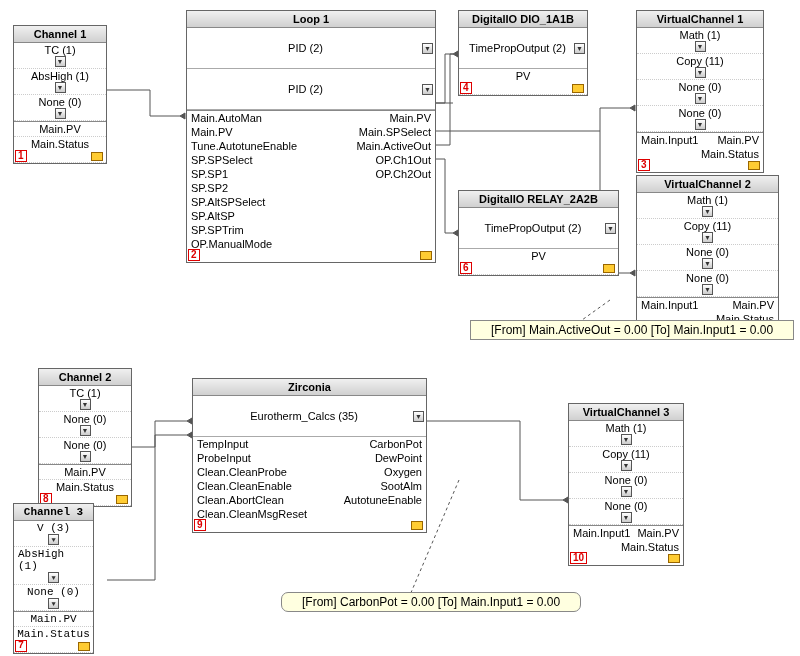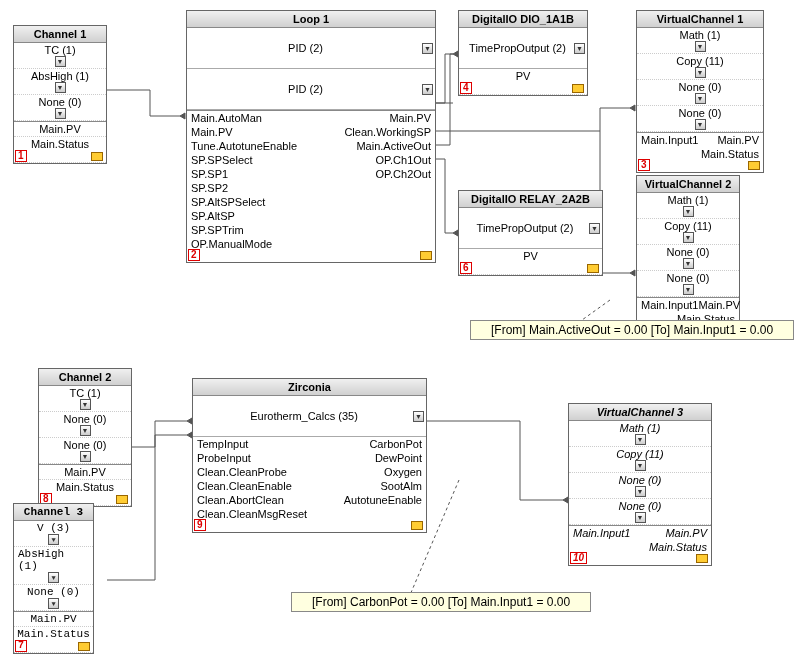--- a/index.html
+++ b/index.html
@@ -172,21 +172,21 @@
       <span class="subtext">PID (2)</span>
       <span class="dd"></span>
     </div>
   <div class="divider"></div>
   <div class="col2">
       <span>Main.AutoMan</span>
       <span>Main.PV</span>
     </div>
   <div class="col2">
       <span>Main.PV</span>
-      <span>Clean.WorkingSP</span>
+      <span>Main.SPSelect</span>
     </div>
   <div class="col2">
       <span>Tune.AutotuneEnable</span>
       <span>Main.ActiveOut</span>
     </div>
   <div class="col2">
       <span>SP.SPSelect</span>
       <span>OP.Ch1Out</span>
     </div>
   <div class="col2">
@@ -255,21 +255,21 @@
       <span>Main.PV</span>
     </div>
   <div class="col2" style="padding-bottom:12px;">
       <span></span>
       <span>Main.Status</span>
     </div>
   <div class="tag">3</div>
   <div class="chip"></div>
 </div>
 
-<div class="block" style="left:636px; top:175px; width:104px;">
+<div class="block" style="left:636px; top:175px; width:143px;">
   <div class="block-title">VirtualChannel 2</div>
   <div class="row">
       <span>Math (1)</span>
       <span class="dd"></span>
     </div>
   <div class="row">
       <span>Copy (11)</span>
       <span class="dd"></span>
     </div>
   <div class="row">
@@ -286,21 +286,21 @@
       <span>Main.PV</span>
     </div>
   <div class="col2" style="padding-bottom:12px;">
       <span></span>
       <span>Main.Status</span>
     </div>
   <div class="tag">5</div>
   <div class="chip"></div>
 </div>
 
-<div class="block" style="left:458px; top:190px; width:145px;">
+<div class="block" style="left:458px; top:190px; width:161px;">
   <div class="block-title">DigitalIO RELAY_2A2B</div>
   <div class="subheader">
       <span class="subtext">TimePropOutput (2)</span>
       <span class="dd"></span>
     </div>
   <div class="row" style="padding-bottom:12px;">
       <span>PV</span>
       <span></span>
     </div>
   <div class="tag">6</div>
@@ -390,21 +390,21 @@
       <span>AutotuneEnable</span>
     </div>
   <div class="col2" style="padding-bottom:12px;">
       <span>Clean.CleanMsgReset</span>
       <span></span>
     </div>
   <div class="tag">9</div>
   <div class="chip"></div>
 </div>
 
-<div class="block" style="left:568px; top:403px; width:144px;font-style:italic;">
+<div class="block" style="left:568px; top:403px; width:116px;">
   <div class="block-title">VirtualChannel 3</div>
   <div class="row">
       <span>Math (1)</span>
       <span class="dd"></span>
     </div>
   <div class="row">
       <span>Copy (11)</span>
       <span class="dd"></span>
     </div>
   <div class="row">
@@ -421,13 +421,13 @@
       <span>Main.PV</span>
     </div>
   <div class="col2" style="padding-bottom:12px;">
       <span></span>
       <span>Main.Status</span>
     </div>
   <div class="tag">10</div>
   <div class="chip"></div>
 </div>
 
-<div class="tooltip" style="left:291px; top:592px;">[From]  CarbonPot = 0.00   [To]  Main.Input1 = 0.00</div>
+<div class="tooltip" style="left:281px; top:592px;border-radius:7px;">[From]  CarbonPot = 0.00   [To]  Main.Input1 = 0.00</div>
 
 </body></html>

